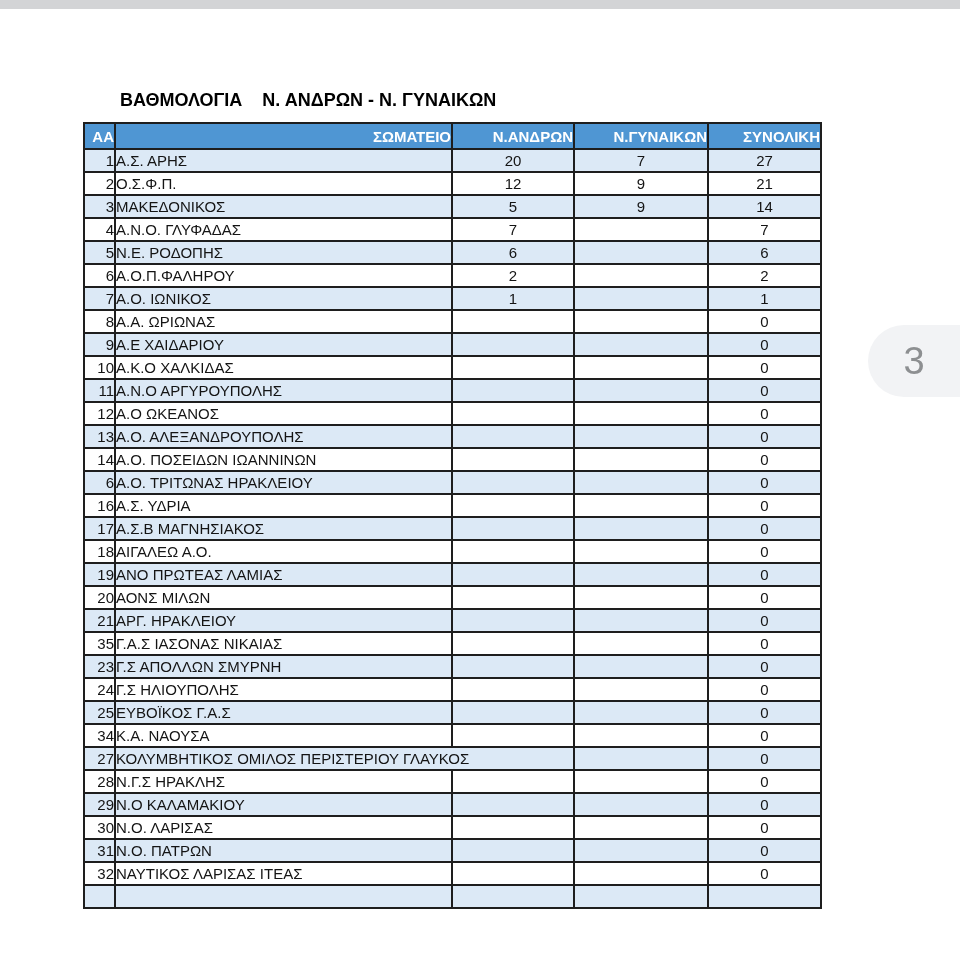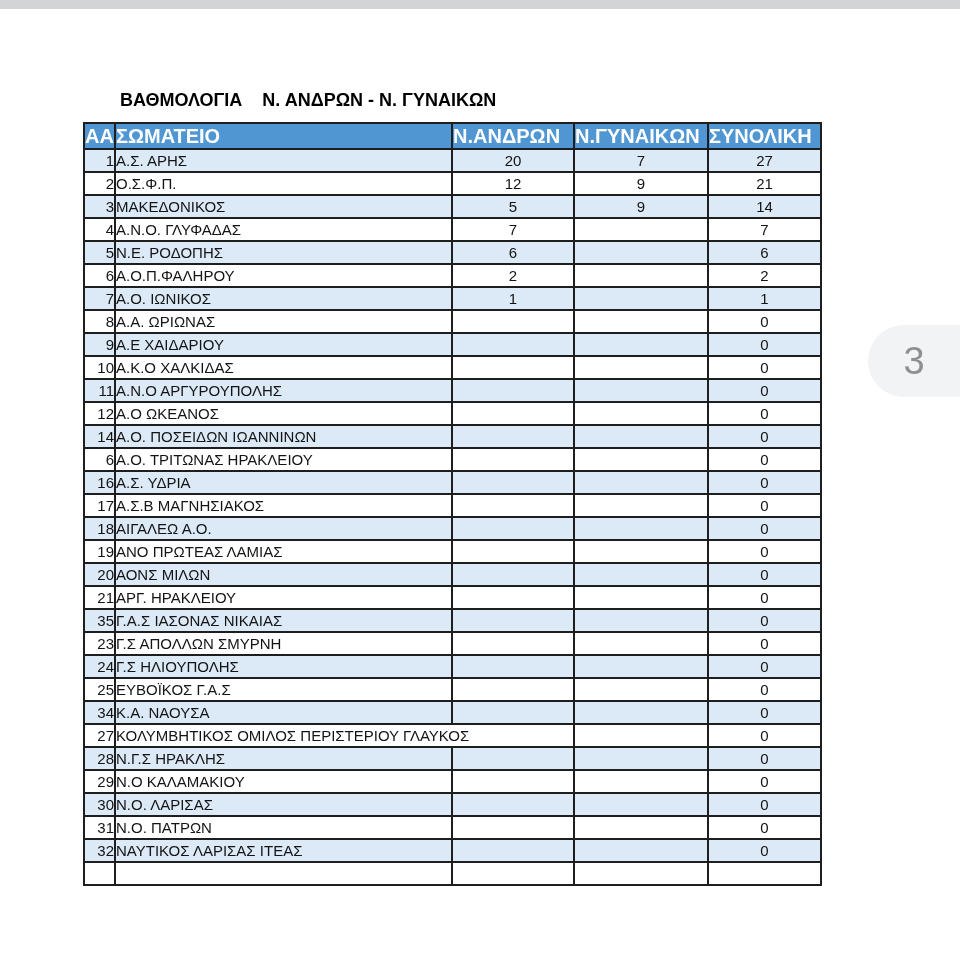--- a/index.html
+++ b/index.html
@@ -49,22 +49,22 @@
     white-space: nowrap;
     font-size: 15px;
     color: #141414;
     vertical-align: middle;
   }
   table.standings thead th {
     background: #4f96d3;
     color: #ffffff;
     font-weight: bold;
     height: 24px;
-    text-align: left;
-    font-size: 20px;
+    text-align: right;
+    font-size: 15px;
     margin-left: 32px;
   }
   table.standings tbody tr { height: 23px; }
   table.standings tbody tr:nth-child(odd) td { background: #dce9f6; }
   table.standings tbody tr:nth-child(even) td { background: #ffffff; }
   td.aa-cell {
     text-align: right;
     padding-right: 3px;
   }
   td.club-cell {
@@ -197,20 +197,27 @@
           <td class="num-cell">0</td>
         </tr>
         <tr>
           <td class="aa-cell">12</td>
           <td class="club-cell">Α.Ο ΩΚΕΑΝΟΣ</td>
           <td class="num-cell"></td>
           <td class="num-cell"></td>
           <td class="num-cell">0</td>
         </tr>
         <tr>
+          <td class="aa-cell">13</td>
+          <td class="club-cell">Α.Ο. ΑΛΕΞΑΝΔΡΟΥΠΟΛΗΣ</td>
+          <td class="num-cell"></td>
+          <td class="num-cell"></td>
+          <td class="num-cell">0</td>
+        </tr>
+        <tr>
           <td class="aa-cell">14</td>
           <td class="club-cell">Α.Ο. ΠΟΣΕΙΔΩΝ ΙΩΑΝΝΙΝΩΝ</td>
           <td class="num-cell"></td>
           <td class="num-cell"></td>
           <td class="num-cell">0</td>
         </tr>
         <tr>
           <td class="aa-cell">6</td>
           <td class="club-cell">Α.Ο. ΤΡΙΤΩΝΑΣ ΗΡΑΚΛΕΙΟΥ</td>
           <td class="num-cell"></td>

